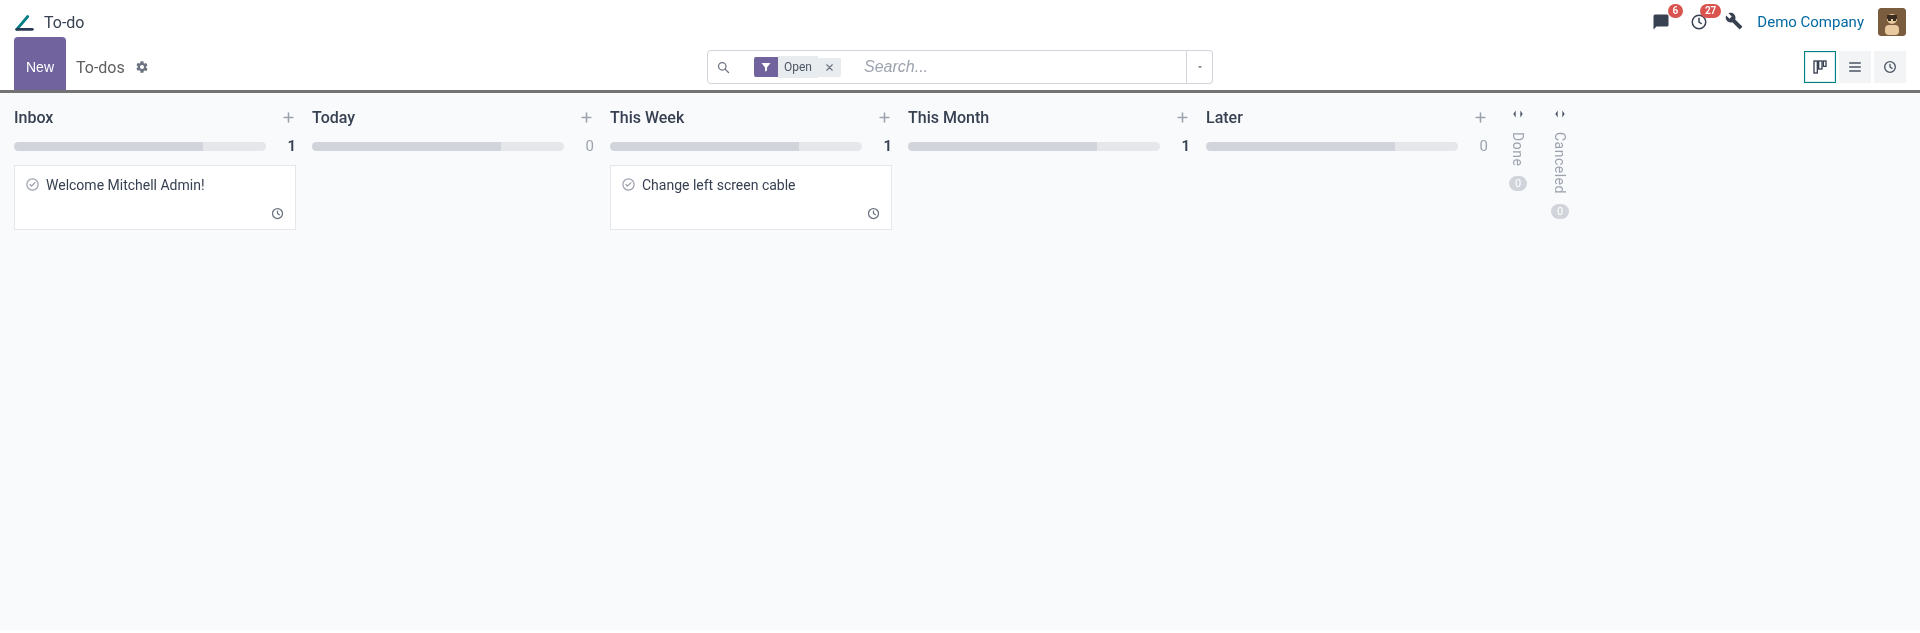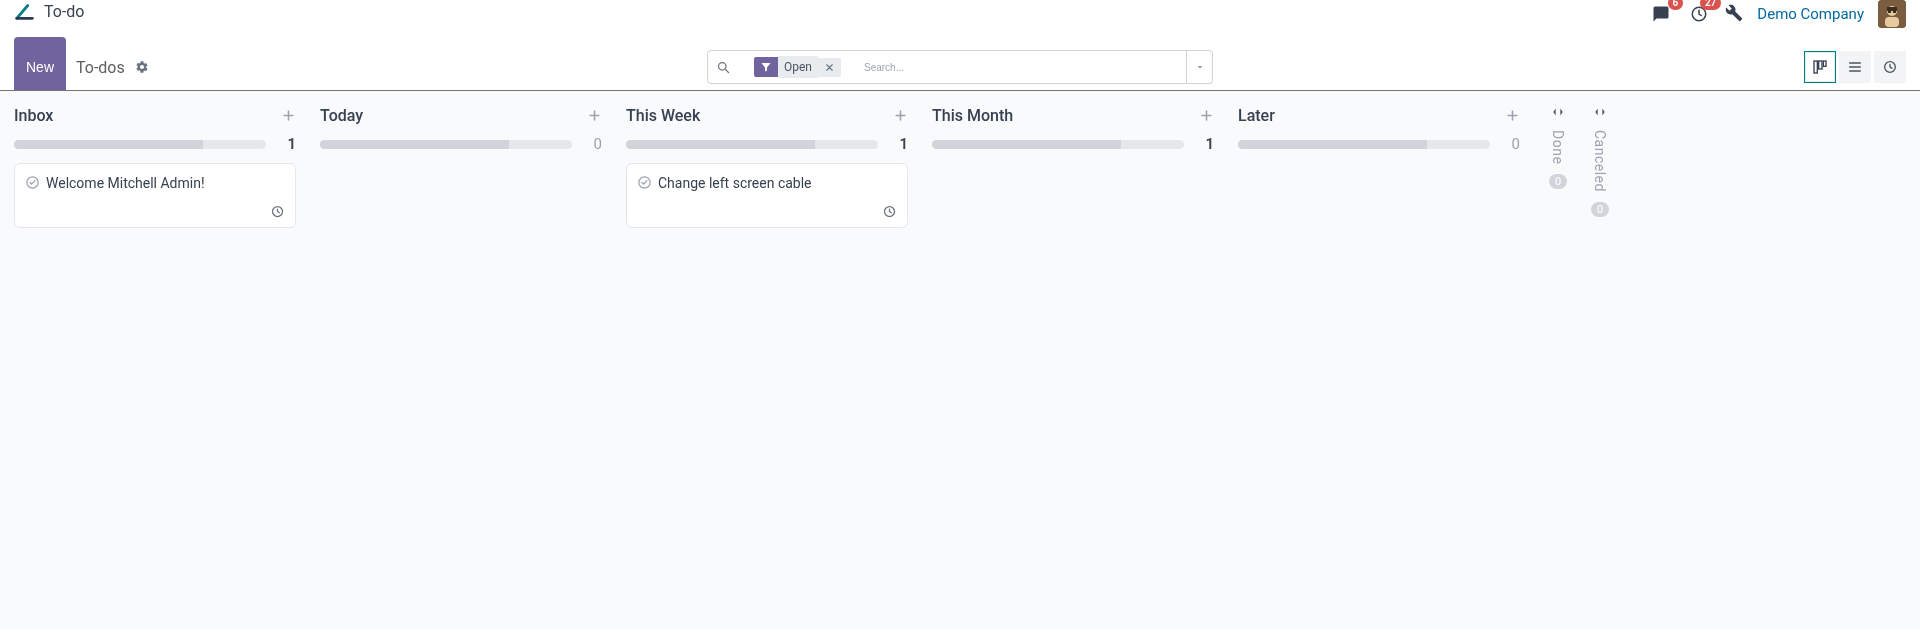--- a/index.html
+++ b/index.html
@@ -11,21 +11,21 @@
       font-family: -apple-system, BlinkMacSystemFont, "Segoe UI", Roboto, "Helvetica Neue", Arial, sans-serif;
       font-size: 13px;
       color: #374151;
       background: #fff;
       width: 1920px;
       overflow-x: hidden;
     }
     .topbar {
       height: 44px;
       display: flex;
-      align-items: flex-start;
+      align-items: center;
       padding: 0 14px;
       background: #fff;
     }
     .brand {
       display: flex;
       align-items: center;
       gap: 8px;
     }
     .brand-icon {
       width: 22px;
@@ -156,22 +156,23 @@
       background: #e9ecef;
       color: #6b7280;
       padding: 4px 6px;
       cursor: pointer;
       display: inline-flex;
     }
     .search-input {
       border: none;
       outline: none;
       flex: 1;
-      font-size: 10px;
+      font-size: 16px;
       color: #6d28d9;
+      font-style: italic;
     }
     .search-input::placeholder { color: #9ca3af; }
     .search-caret {
       border: 1px solid #d1d5db;
       border-left: none;
       border-radius: 0 4px 4px 0;
       height: 34px;
       width: 26px;
       display: inline-flex;
       align-items: center;
@@ -197,26 +198,25 @@
     }
     .view-btn + .view-btn { margin-left: 3px; }
     .view-btn.active {
       background: #fff;
       border: 1px solid #017e84;
       color: #374151;
       box-shadow: inset 0 0 0 1px #017e8422;
     }
     .board {
       background: #f9fafb;
-      border-top: 1px solid #737373;
+      border-top: 3px solid #737373;
       min-height: 540px;
       display: flex;
       padding: 10px 6px;
       position: relative;
-      gap: 8px;
     }
     .column {
       width: 298px;
       padding: 0 8px;
     }
     .col-header {
       display: flex;
       align-items: center;
       height: 28px;
     }
@@ -255,21 +255,21 @@
       text-align: right;
       font-size: 15px;
       font-weight: 600;
       color: #374151;
       margin-left: 8px;
     }
     .col-count.zero { color: #9ca3af; font-weight: 400; }
     .card {
       background: #fff;
       border: 1px solid #e5e7eb;
-      border-radius: 6px;
+      border-radius: 0;
       padding: 10px 10px 8px;
       margin-bottom: 8px;
       cursor: pointer;
     }
     .card-top {
       display: flex;
       align-items: flex-start;
       gap: 6px;
     }
     .check-circle {

